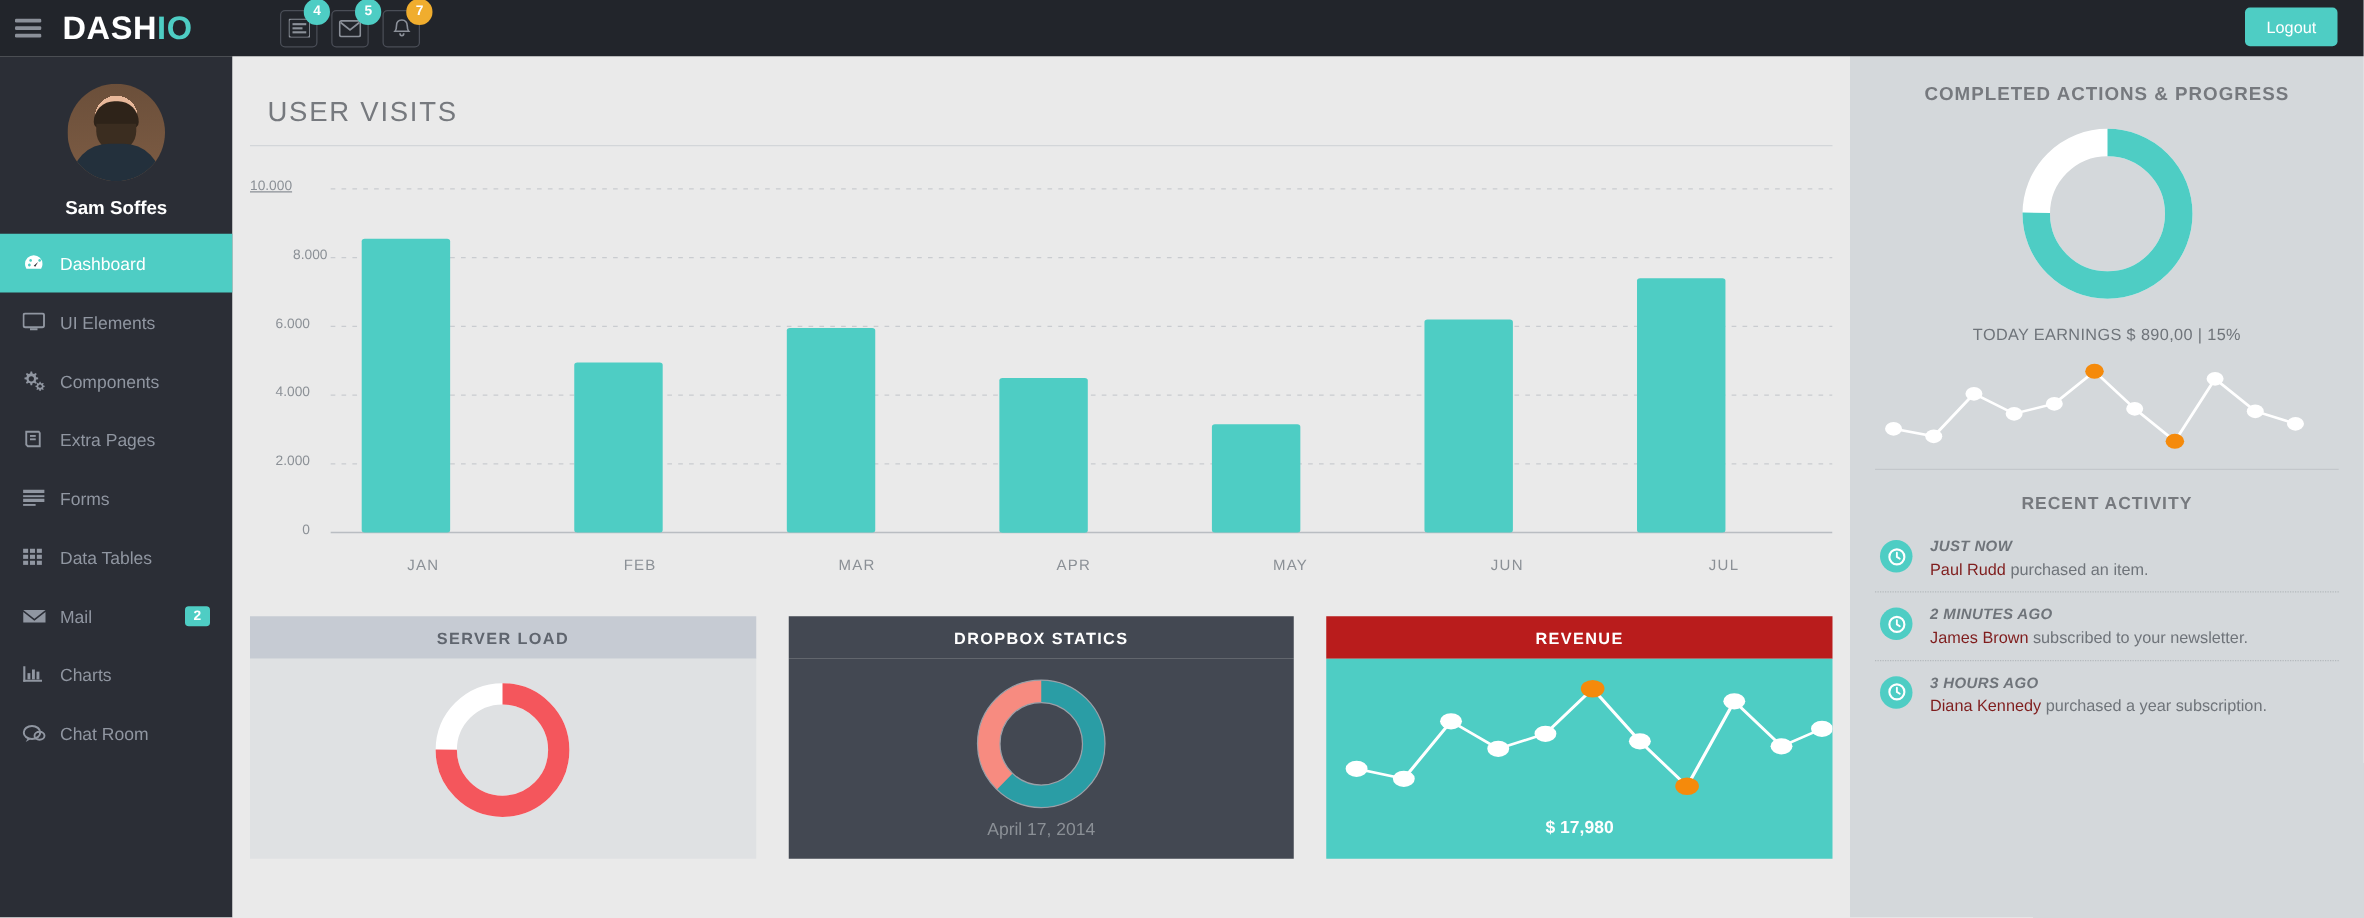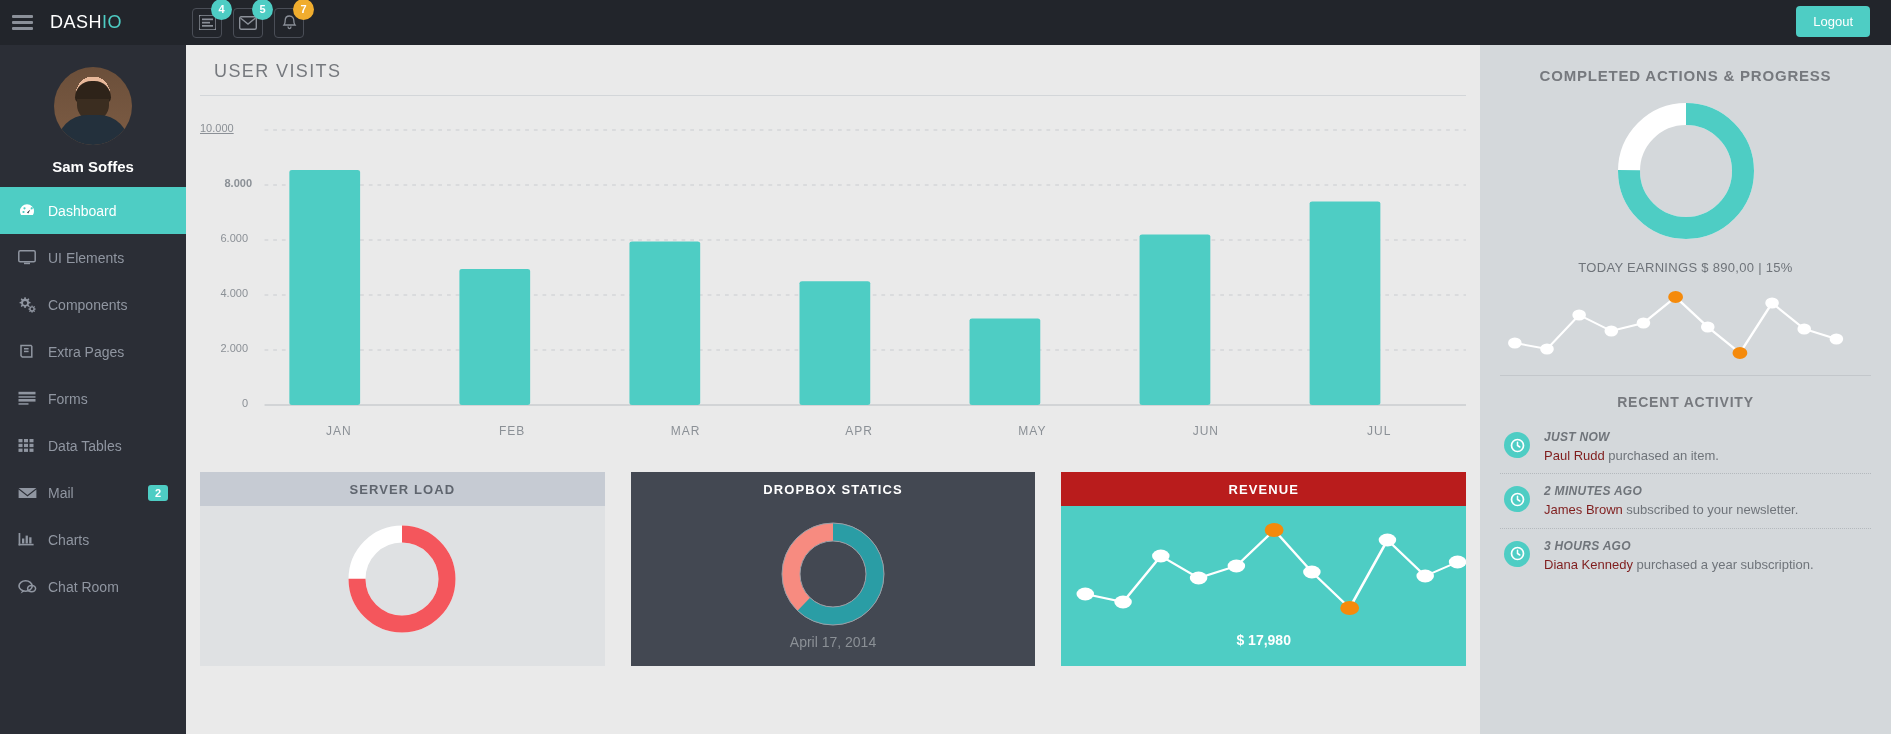--- a/index.html
+++ b/index.html
@@ -15,21 +15,21 @@
   .topbar {
     height: 45px; background: #22252b; display: flex; align-items: center;
     flex: 0 0 45px; position: relative;
   }
   .hamburger {
     width: 45px; display: flex; flex-direction: column; justify-content: center;
     align-items: center; gap: 3px; height: 45px; cursor: pointer;
   }
   .hamburger span { display: block; width: 21px; height: 3px; background: #8b9099; border-radius: 1px; }
   .brand {
-    font-size: 18px; font-weight: normal; letter-spacing: 0.5px; margin-left: 5px;
+    font-size: 26px; font-weight: bold; letter-spacing: 0.5px; margin-left: 5px;
     line-height: 45px;
   }
   .brand .b1 { color: #ffffff; }
   .brand .b2 { color: #4ecdc4; }
 
   .topicons { display: flex; align-items: center; gap: 11px; margin-left: 70px; }
   .icon-btn {
     position: relative; width: 30px; height: 30px; border: 1px solid #4a4e57;
     border-radius: 4px; display: flex; align-items: center; justify-content: center;
     cursor: pointer;
@@ -88,21 +88,21 @@
   .nav-ico svg { display: block; }
   .nav-label { flex: 1; }
   .nav-badge {
     margin-right: 18px; background: #4ecdc4; color: #fff; font-size: 11px;
     font-weight: bold; border-radius: 3px; padding: 2px 7px;
   }
 
   
   .main { flex: 1; background: #eaeaea; padding: 0 14px; min-width: 0; overflow: hidden; }
   .panel-title {
-    font-size: 18px; color: #76797e; letter-spacing: 1.4px; padding: 16px 0 13px 14px;
+    font-size: 22px; color: #76797e; letter-spacing: 1.4px; padding: 32px 0 13px 14px;
     border-bottom: 1px solid #d3d6d9;
   }
 
   .chart-wrap { position: relative; height: 300px; margin: 22px 0 0 0; }
   .chart-svg { display: block; width: 100%; height: 300px; }
   .months { display: flex; margin-top: 6px; }
   .month { flex: 1; text-align: center; font-size: 12px; color: #8b9096; letter-spacing: 1px; }
 
   .cards { display: flex; gap: 26px; margin-top: 22px; }
   .card { flex: 1; min-width: 0; }
@@ -335,21 +335,21 @@
             <rect id="bar1" x="209" y="150.9" width="57" height="136.1" rx="2" fill="#4ecdc4"></rect>
             <rect id="bar2" x="346" y="123.4" width="57" height="163.6" rx="2" fill="#4ecdc4"></rect>
             <rect id="bar3" x="483" y="163.3" width="57" height="123.8" rx="2" fill="#4ecdc4"></rect>
             <rect id="bar4" x="620" y="200.4" width="57" height="86.6" rx="2" fill="#4ecdc4"></rect>
             <rect id="bar5" x="757" y="116.5" width="57" height="170.5" rx="2" fill="#4ecdc4"></rect>
             <rect id="bar6" x="894" y="83.5" width="57" height="203.5" rx="2" fill="#4ecdc4"></rect>
           </g>
         </svg>
         <div style="position:absolute;left:0;top:0;width:100%;height:300px;pointer-events:none;">
           <div style="position:absolute;left:0;top:4px;width:48px;text-align:left;font-size:11px;color:#8b9096;text-decoration:underline;">10.000</div>
-          <div style="position:absolute;left:4px;top:59px;width:48px;text-align:right;font-size:11px;color:#8b9096;font-weight:bold;">8.000</div>
+          <div style="position:absolute;left:14px;top:59px;width:48px;text-align:right;font-size:11px;color:#8b9096;">8.000</div>
           <div style="position:absolute;left:0;top:114px;width:48px;text-align:right;font-size:11px;color:#8b9096;">6.000</div>
           <div style="position:absolute;left:0;top:169px;width:48px;text-align:right;font-size:11px;color:#8b9096;">4.000</div>
           <div style="position:absolute;left:0;top:224px;width:48px;text-align:right;font-size:11px;color:#8b9096;">2.000</div>
           <div style="position:absolute;left:0;top:279px;width:48px;text-align:right;font-size:11px;color:#8b9096;">0</div>
         </div>
       </div>
 
       <div class="months" style="padding-left:52px;">
         <div class="month">JAN</div>
         <div class="month">FEB</div>

